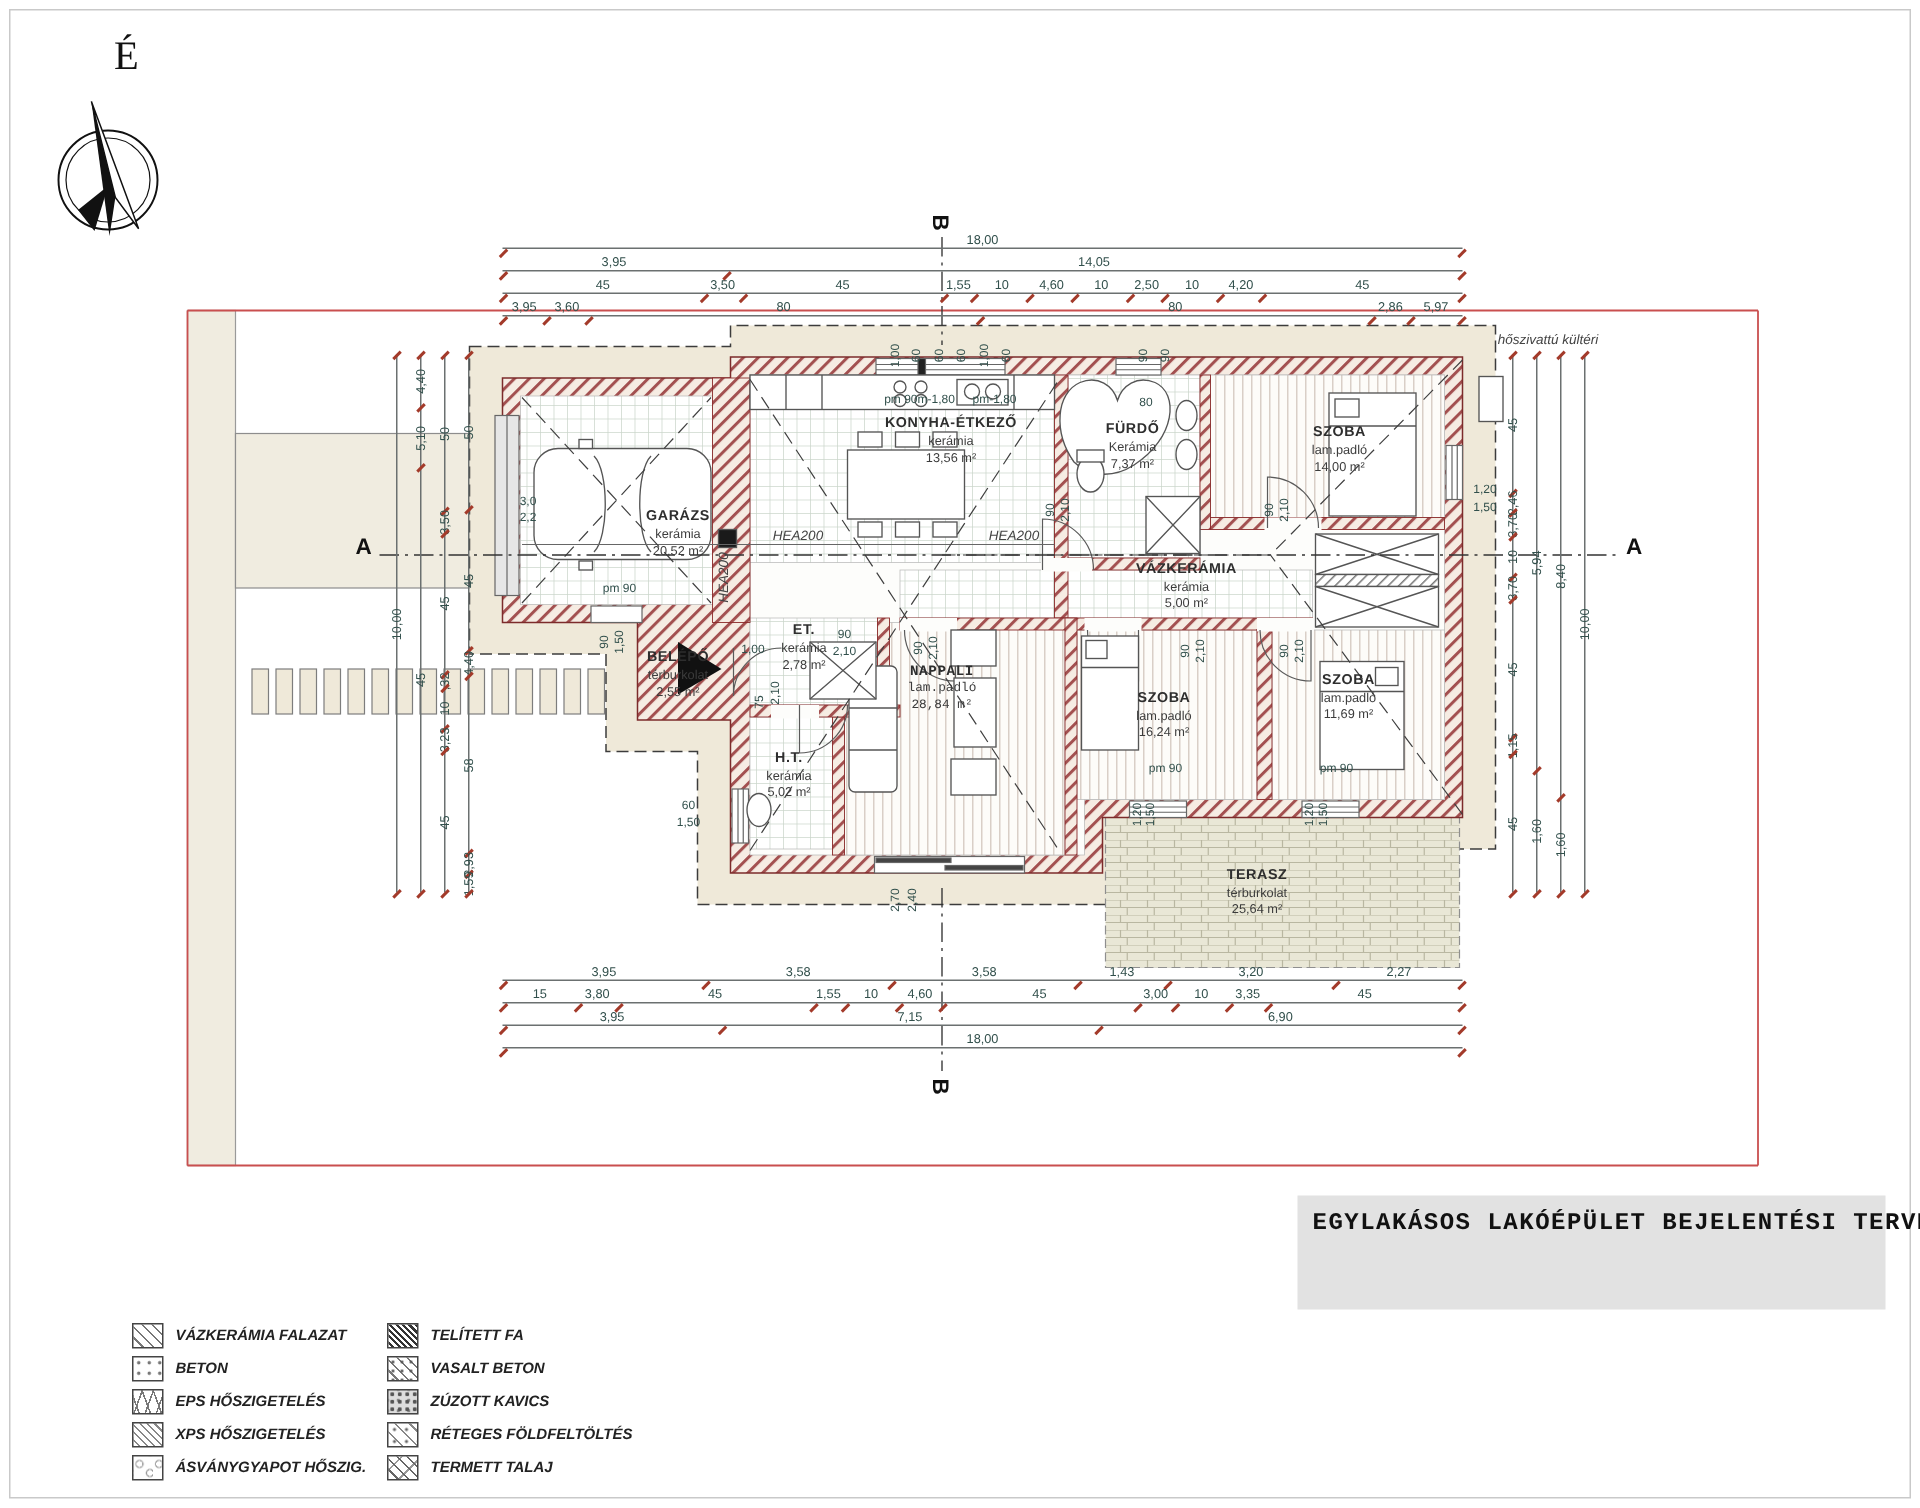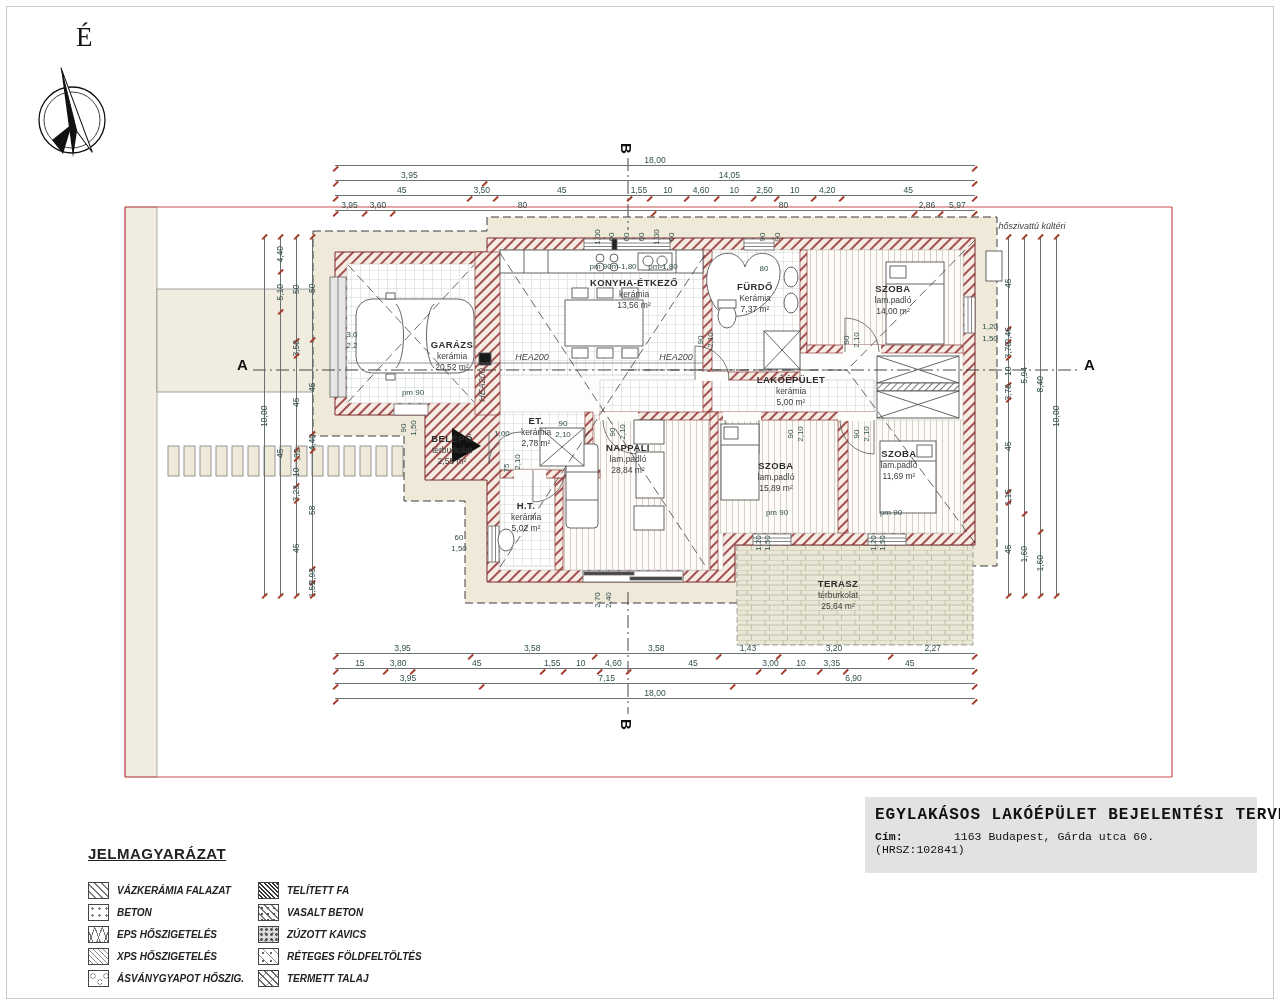--- a/index.html
+++ b/index.html
@@ -575,35 +575,35 @@
         <span class="rn">FÜRDŐ</span>
         <span class="rf">Kerámia</span>
         <span class="ra">7,37 m²</span>
       </div>
       <div class="roomlab" style="left: 893px; top: 300px;">
         <span class="rn">SZOBA</span>
         <span class="rf">lam.padló</span>
         <span class="ra">14,00 m²</span>
       </div>
       <div class="roomlab" style="left: 791px; top: 391px;">
-        <span class="rn">LAKÓÉPÜLET</span>
+        <span class="rn">VÁZKERÁMIA</span>
         <span class="rf">kerámia</span>
         <span class="ra">5,00 m²</span>
       </div>
       <div class="roomlab" style="left: 776px; top: 477px;">
         <span class="rn">SZOBA</span>
         <span class="rf">lam.padló</span>
-        <span class="ra">15,89 m²</span>
+        <span class="ra">16,24 m²</span>
       </div>
       <div class="roomlab" style="left: 899px; top: 465px;">
         <span class="rn">SZOBA</span>
         <span class="rf">lam.padló</span>
         <span class="ra">11,69 m²</span>
       </div>
-      <div class="roomlab" style="left: 628px; top: 459px;">
+      <div class="roomlab" style="left: 628px; top: 459px; font-family: Liberation Mono, monospace;">
         <span class="rn">NAPPALI</span>
         <span class="rf">lam.padló</span>
         <span class="ra">28,84 m²</span>
       </div>
       <div class="roomlab" style="left: 526px; top: 517px;">
         <span class="rn">H.T.</span>
         <span class="rf">kerámia</span>
         <span class="ra">5,02 m²</span>
       </div>
       <div class="roomlab" style="left: 536px; top: 432px;">
@@ -667,28 +667,23 @@
       <span class="ann rot" style="left: 626px; top: 237px;">60</span>
       <span class="ann rot" style="left: 641px; top: 237px;">60</span>
       <span class="ann rot" style="left: 656px; top: 237px;">1,00</span>
       <span class="ann rot" style="left: 671px; top: 237px;">60</span>
       <span class="ann rot" style="left: 762px; top: 237px;">90</span>
       <span class="ann rot" style="left: 777px; top: 237px;">90</span>
     </div>
 
   <div id="title-block">
     <div class="tb-title">EGYLAKÁSOS LAKÓÉPÜLET BEJELENTÉSI TERVE</div>
-    <div class="tb-row">
-      <span class="tb-lab">Cím:</span>
-      <span>1163 Budapest, Gárda utca 60. (HRSZ:102841)</span>
-    </div>
   </div>
 
   <div id="legend">
-    <h2>JELMAGYARÁZAT</h2>
     <div class="leg-col c1">
       <div class="leg-item">
           <span class="sw sw1"></span>
           <span class="lab">VÁZKERÁMIA FALAZAT</span>
         </div>
       <div class="leg-item">
           <span class="sw sw2"></span>
           <span class="lab">BETON</span>
         </div>
       <div class="leg-item">

